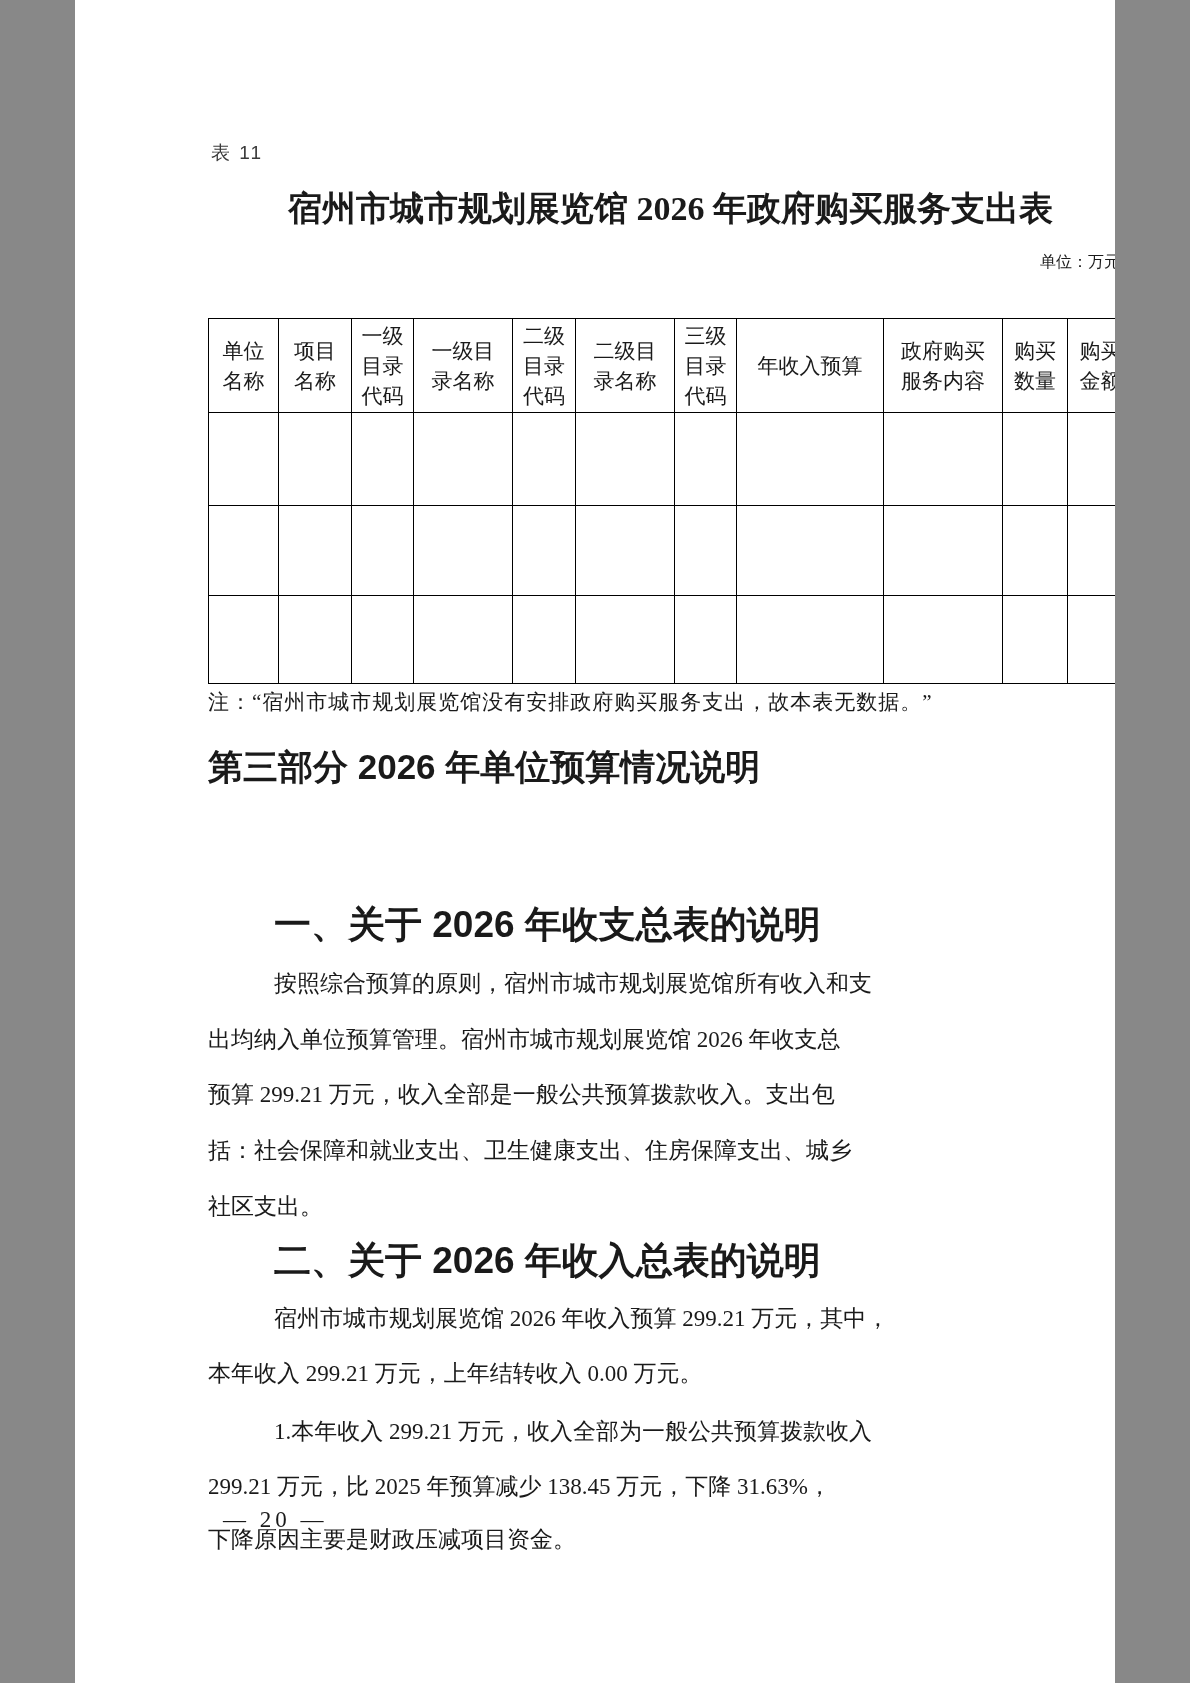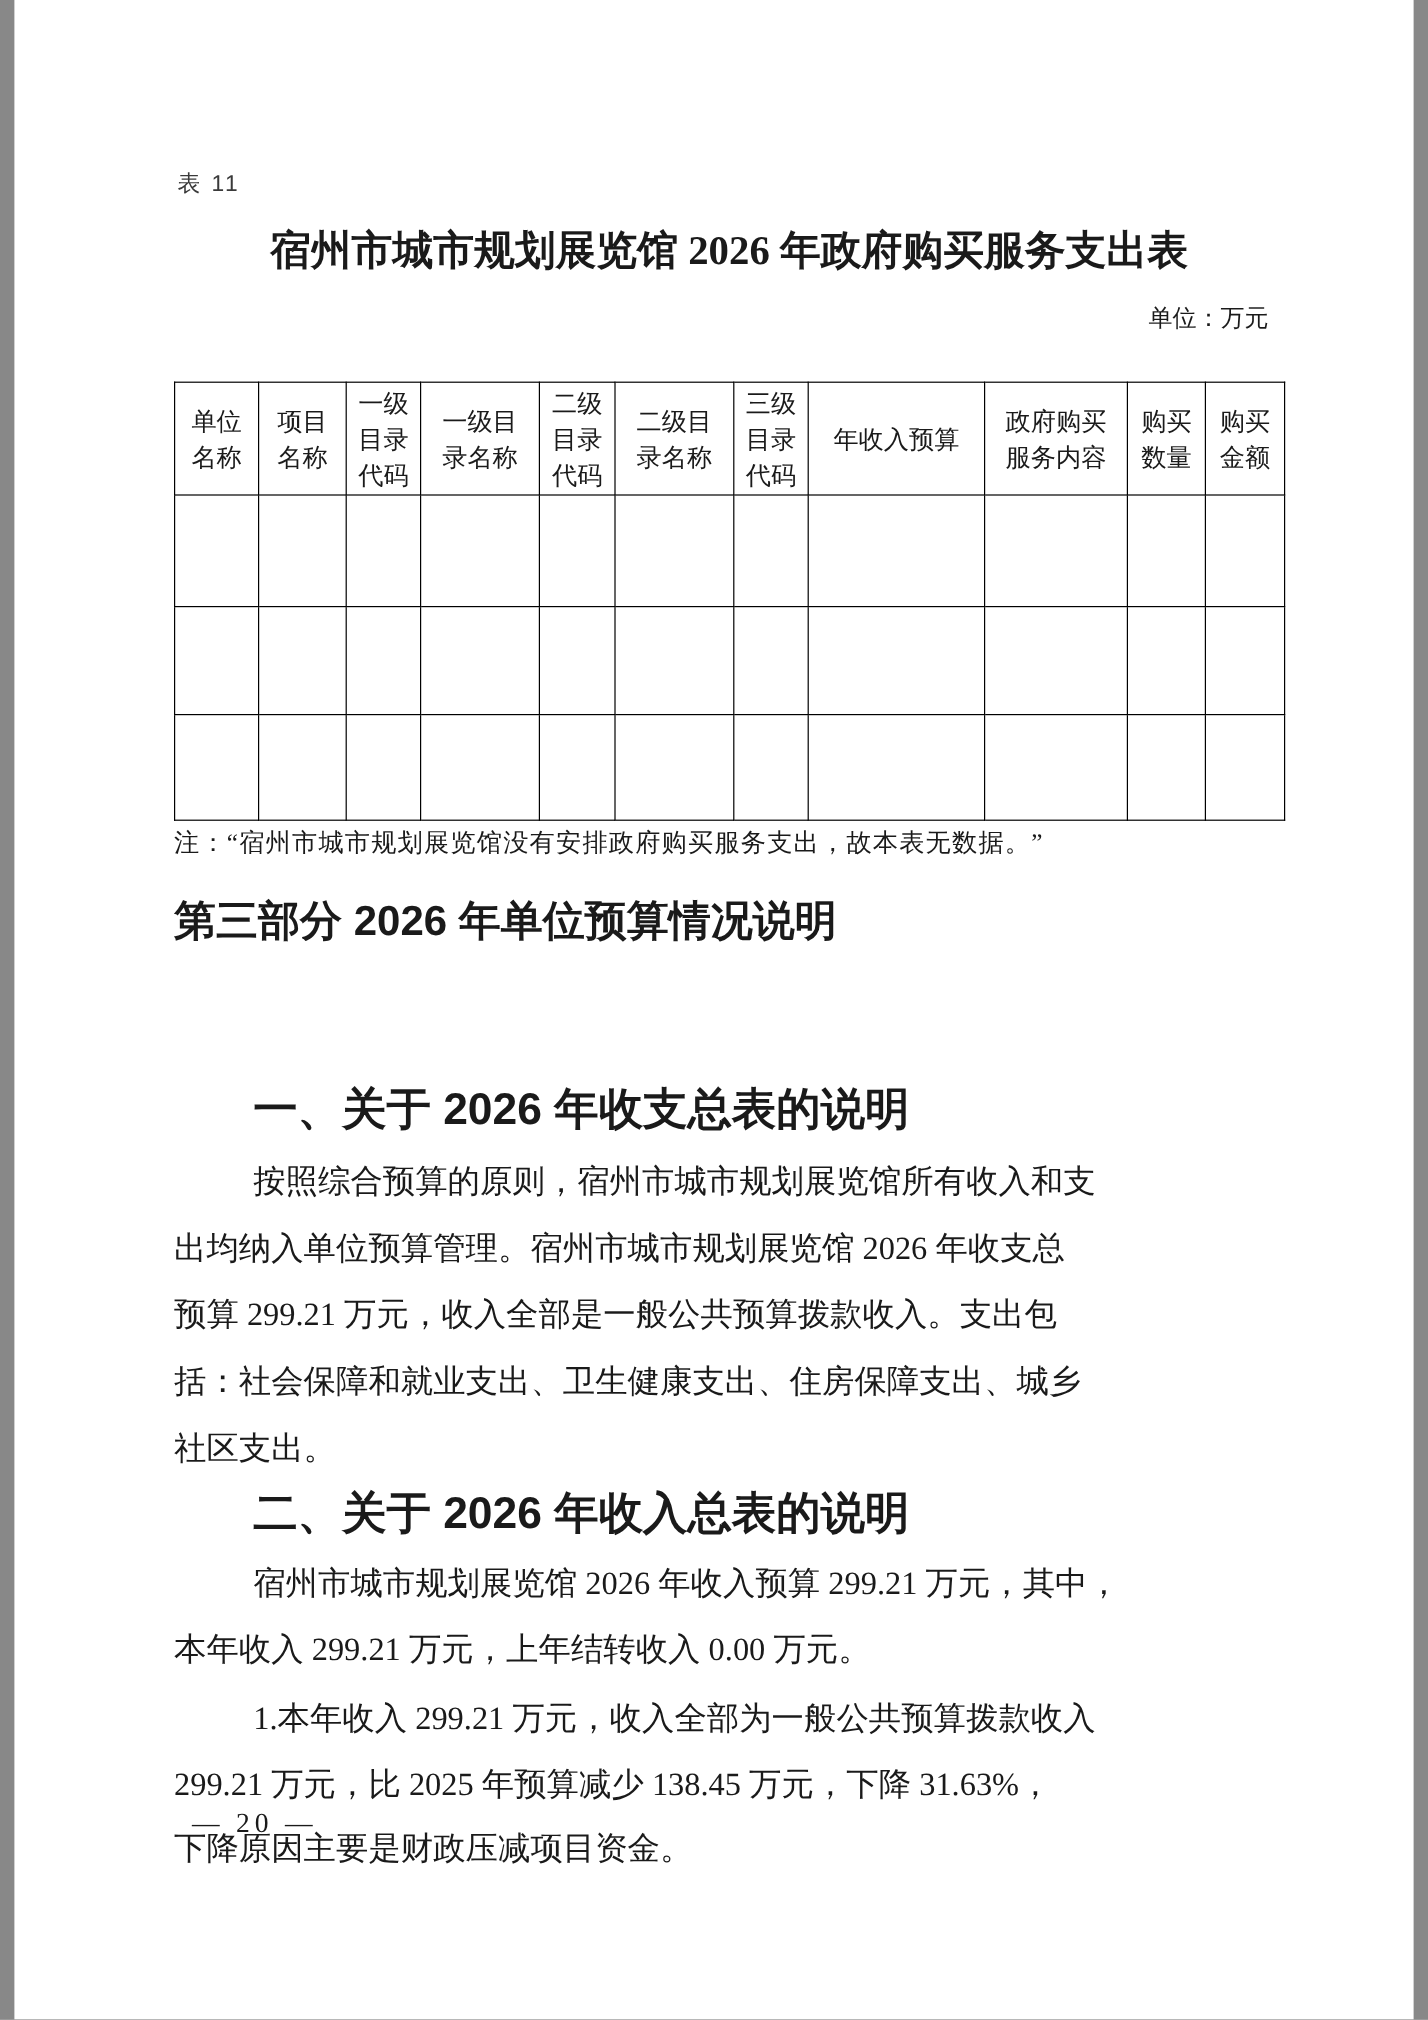--- a/index.html
+++ b/index.html
@@ -1,18 +1,18 @@
 <!DOCTYPE html>
 <html><head>
 <meta charset="utf-8">
 <style>
   html,body{margin:0;padding:0;background:#888;}
   .page{
     position:relative;
-    width:1166px;height:1683px;
+    width:1040px;height:1683px;
     background:#ffffff;
     margin:0 auto;
     font-family:"Liberation Serif", serif;
     color:#1a1a1a;
     overflow:hidden;
   }
   .page-label{
     position:absolute;left:136px;top:140px;
     font-size:19px;color:#3a3a3a;
     font-family:"Liberation Sans", sans-serif;
@@ -20,21 +20,21 @@
   }
   .doc-title{
     position:absolute;left:133px;top:186px;width:925px;
     text-align:center;
     font-size:34px;font-weight:bold;
     font-family:"Liberation Serif", serif;
   }
   .unit-label{
     position:absolute;left:133px;top:252px;width:912px;
     text-align:right;
-    font-size:20px;
+    font-size:16px;
   }
   table.budget{
     position:absolute;left:133px;top:300px;
     width:925px;
     border-collapse:collapse;
     table-layout:fixed;
     border:1.5px solid #000;
     margin-top:18px;
   }
   table.budget td, table.budget th{
@@ -59,21 +59,21 @@
   }
   .section-title{
     position:absolute;left:133px;top:744px;width:925px;
     text-align:left;
     font-size:35px;font-weight:bold;
     font-family:Liberation Sans, sans-serif;
   }
   .line{
     position:absolute;left:133px;width:925px;
     height:56px;line-height:56px;
-    font-size:27px;
+    font-size:23px;
     white-space:nowrap;
     font-family:Liberation Serif, serif;
   }
   .indent{text-indent:66px;}
   .hsub{
     font-family:"Liberation Sans", sans-serif;
     font-weight:bold;
     font-size:37px;
   }
   .t897{top:897px;}  .t956{top:956px;}  .t1012{top:1012px;}

